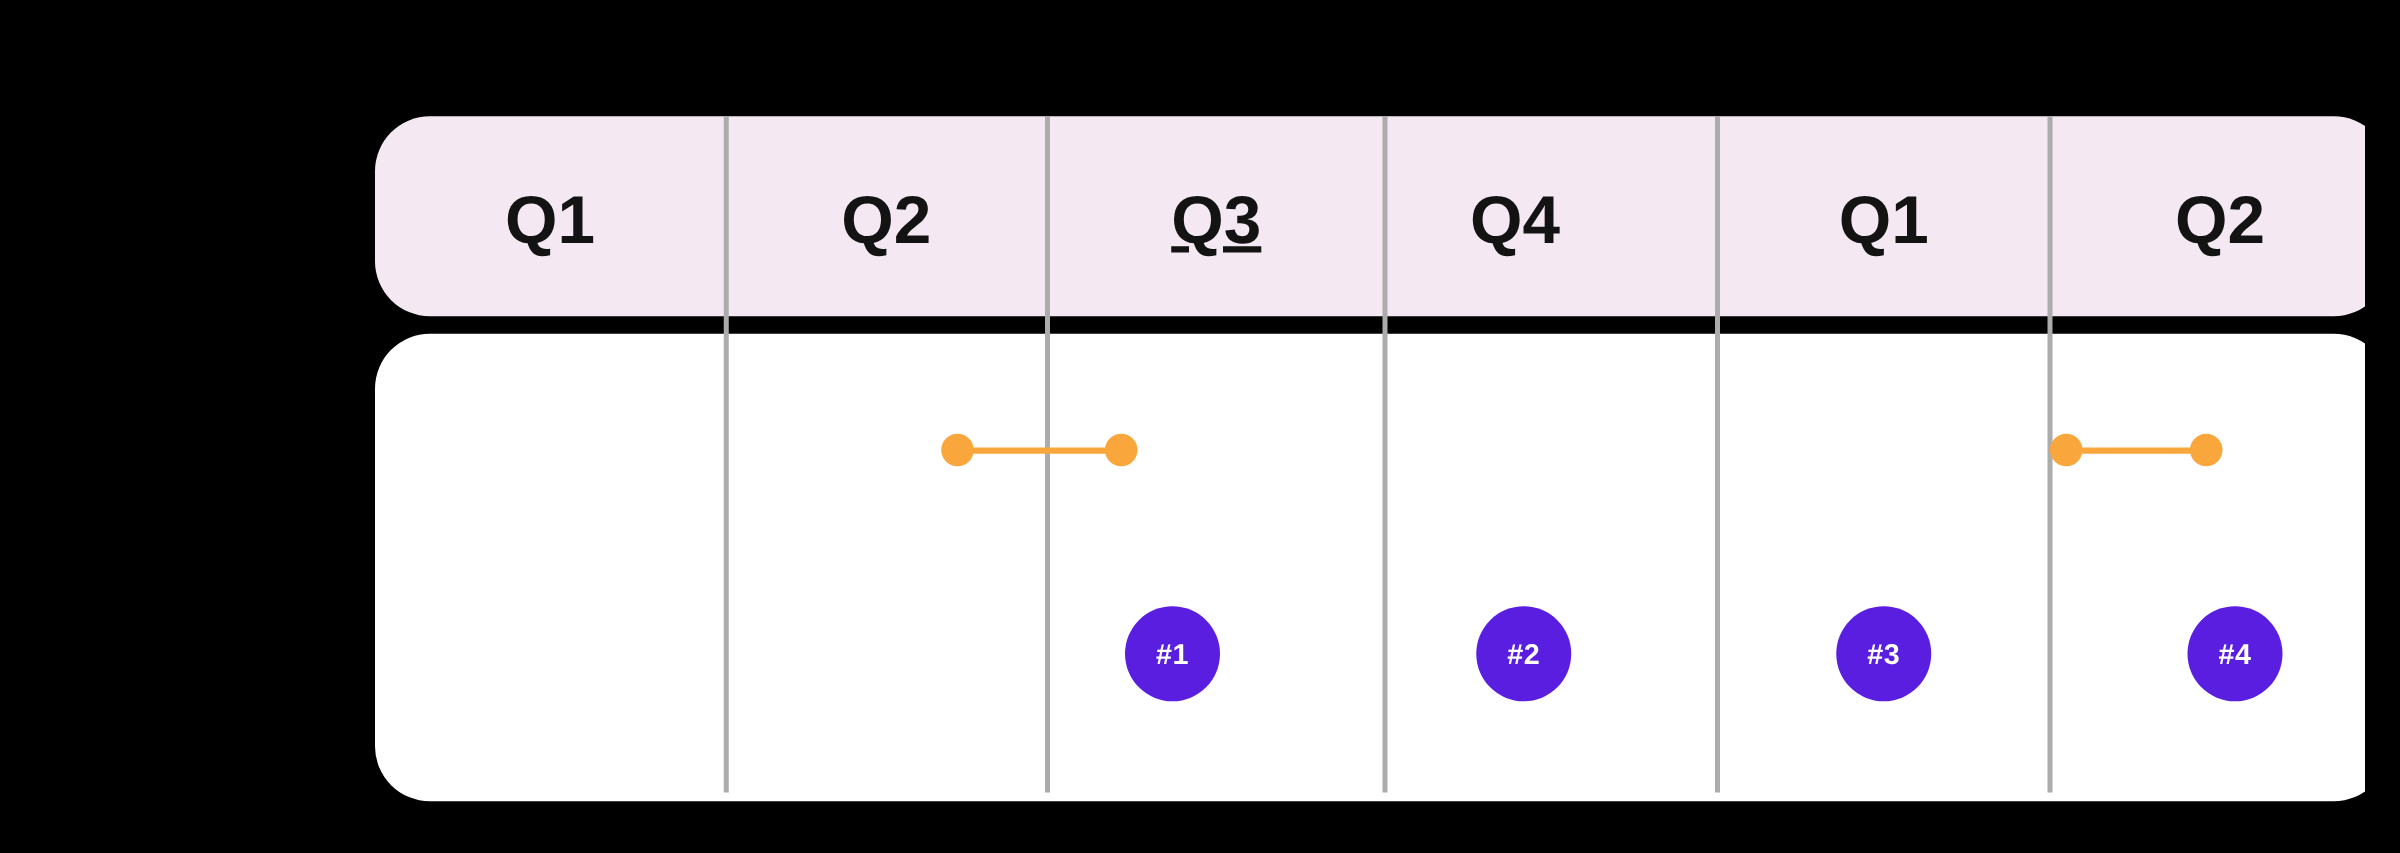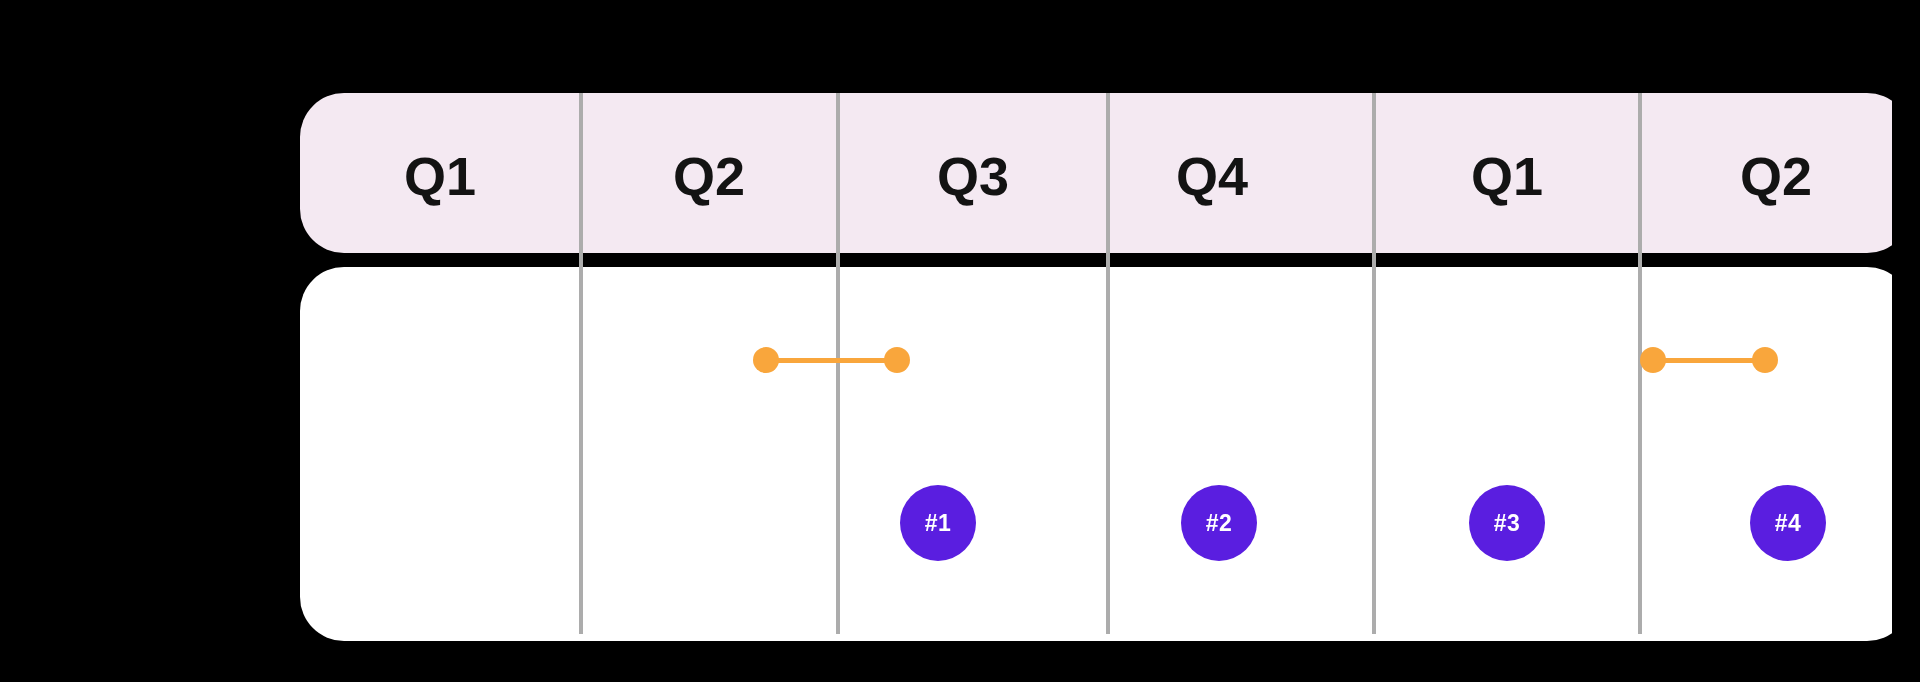--- a/index.html
+++ b/index.html
@@ -39,21 +39,21 @@
     transform: translate(-50%, -50%);
     font-size: 54px;
     font-weight: 600;
     letter-spacing: 0px;
     color: var(--text);
     z-index: 3;
     white-space: nowrap;
   }
   .q1a { left: 440px; }
   .q2a { left: 709px; }
-  .q3a { left: 973px; }
+  .q3a { left: 973px; text-decoration: underline; }
   .q4a { left: 1212px; }
   .q1b { left: 1507px; }
   .q2b { left: 1776px; }
 
   .timeline-canvas {
     position: absolute;
     left: 300px; top: 267px;
     width: 1611px; height: 374px;
     background: var(--panel-bg);
     border-radius: 44px;

